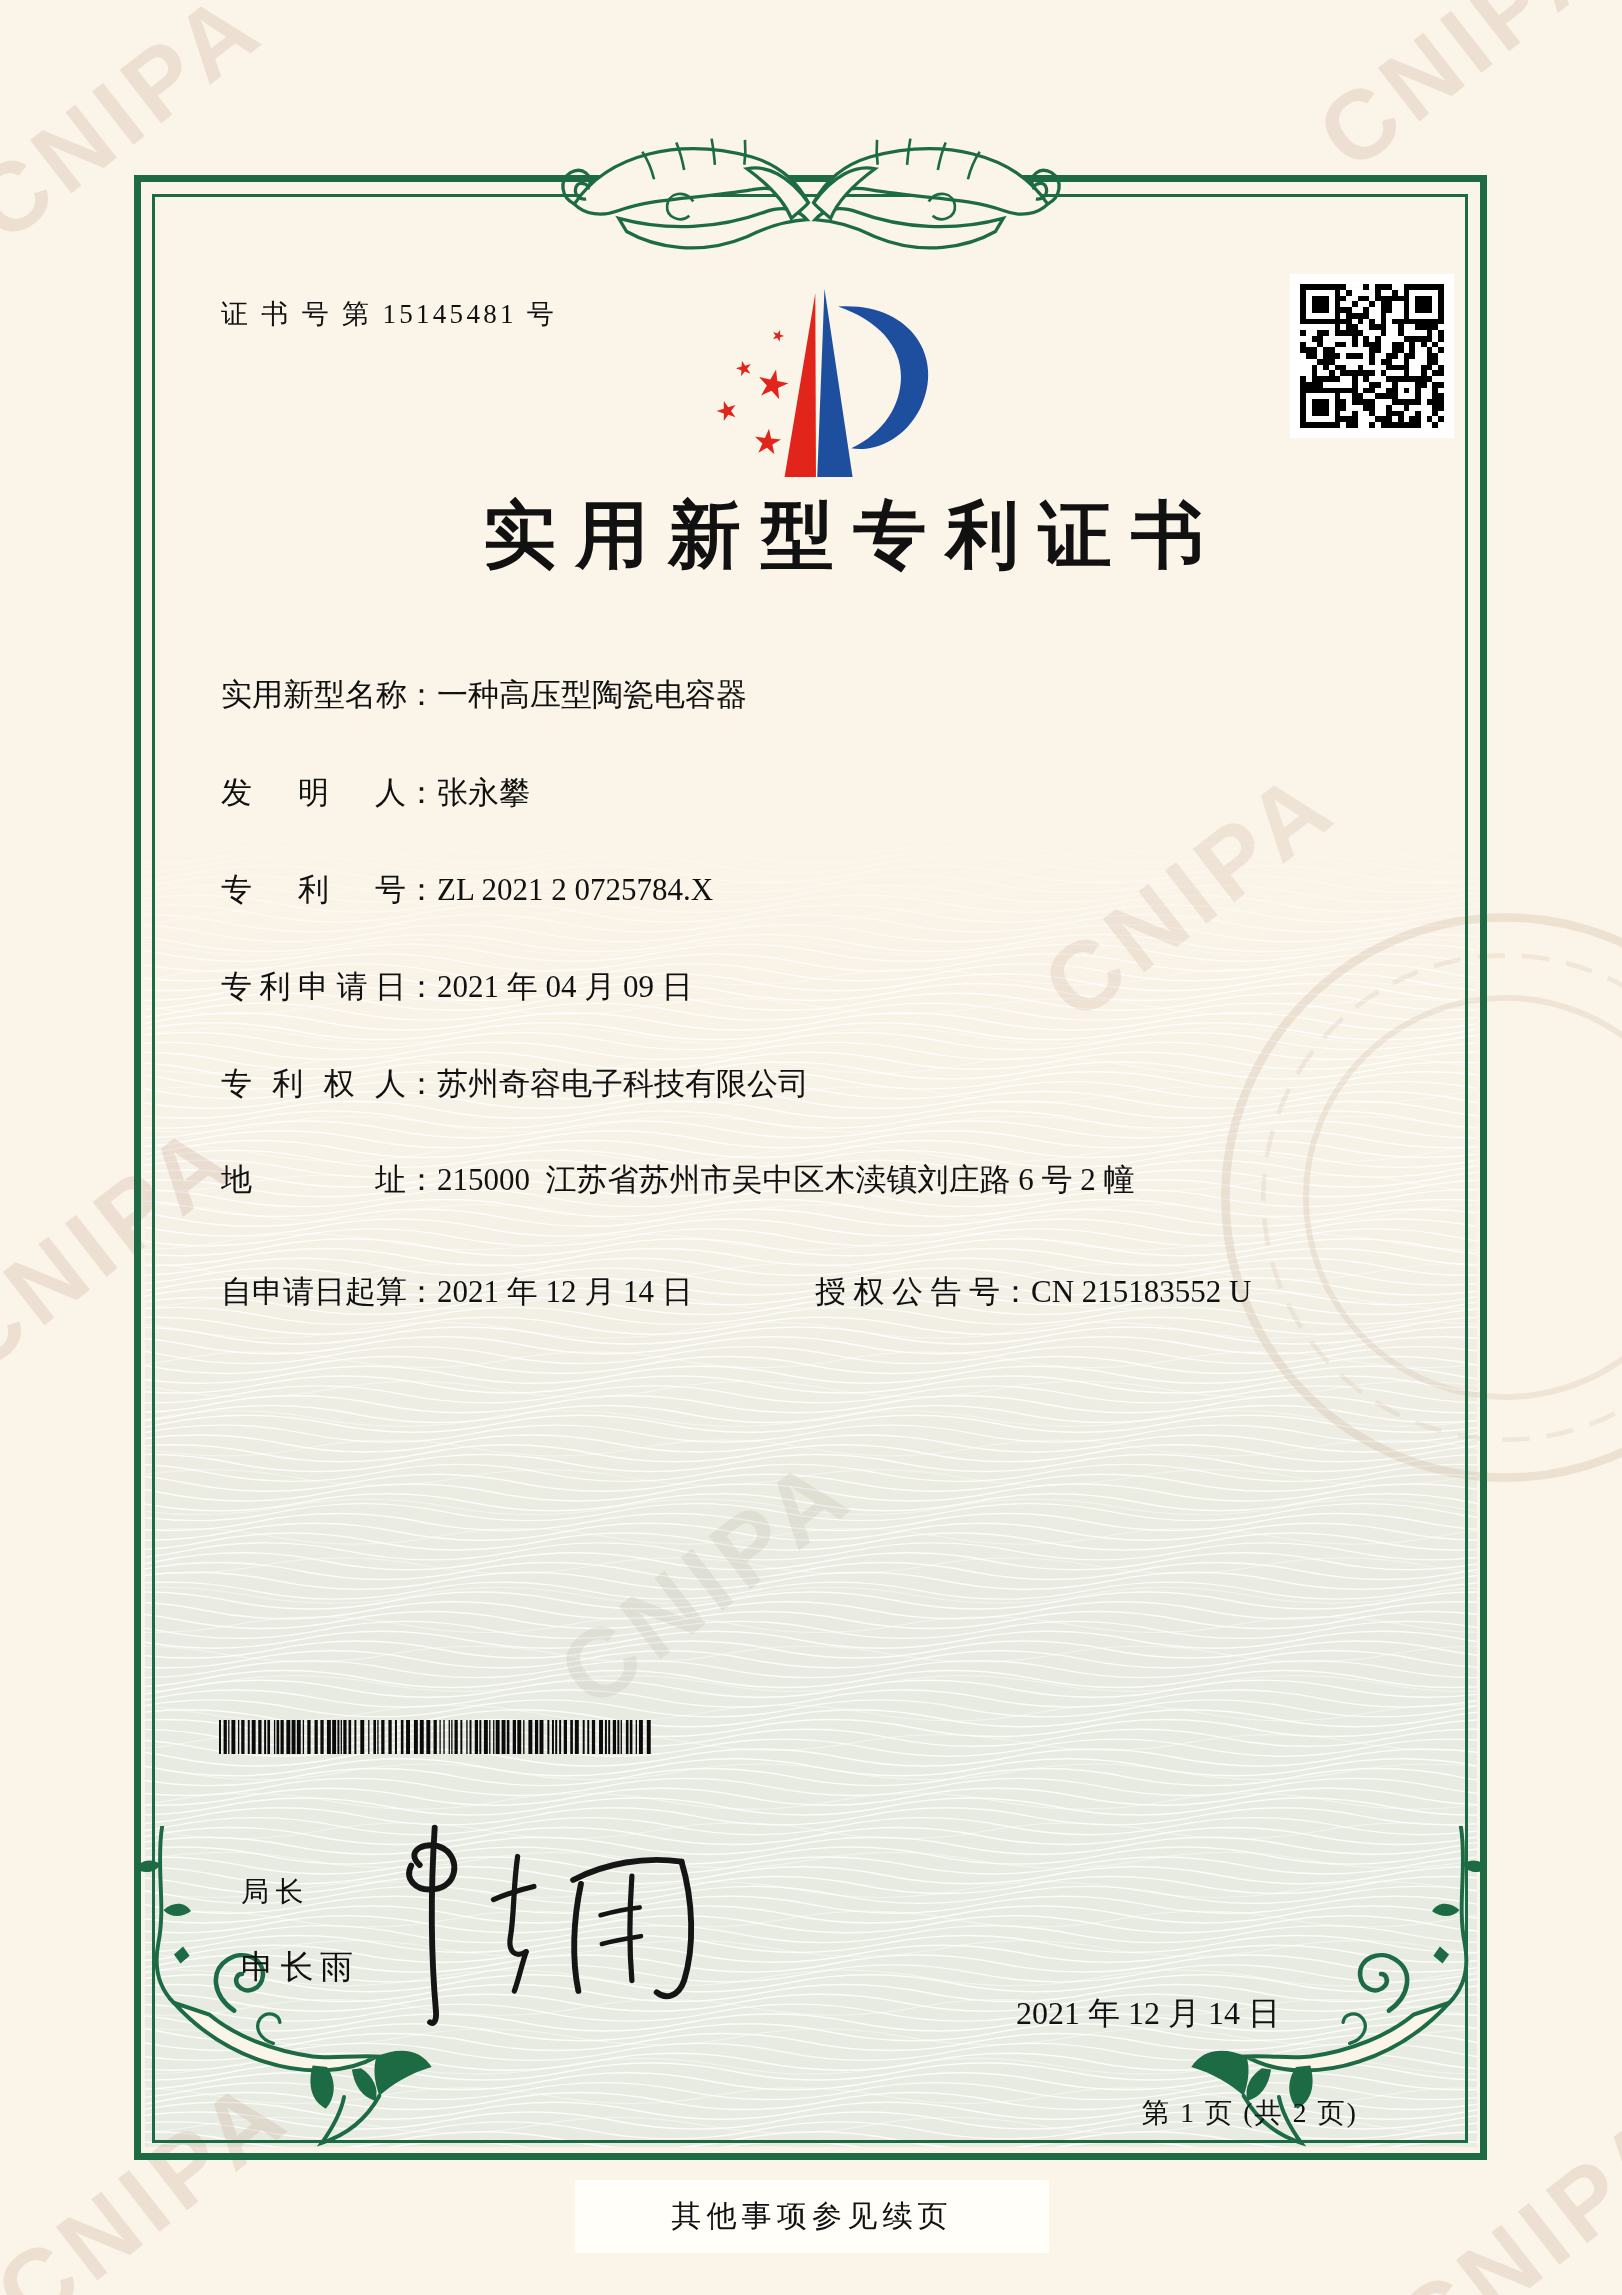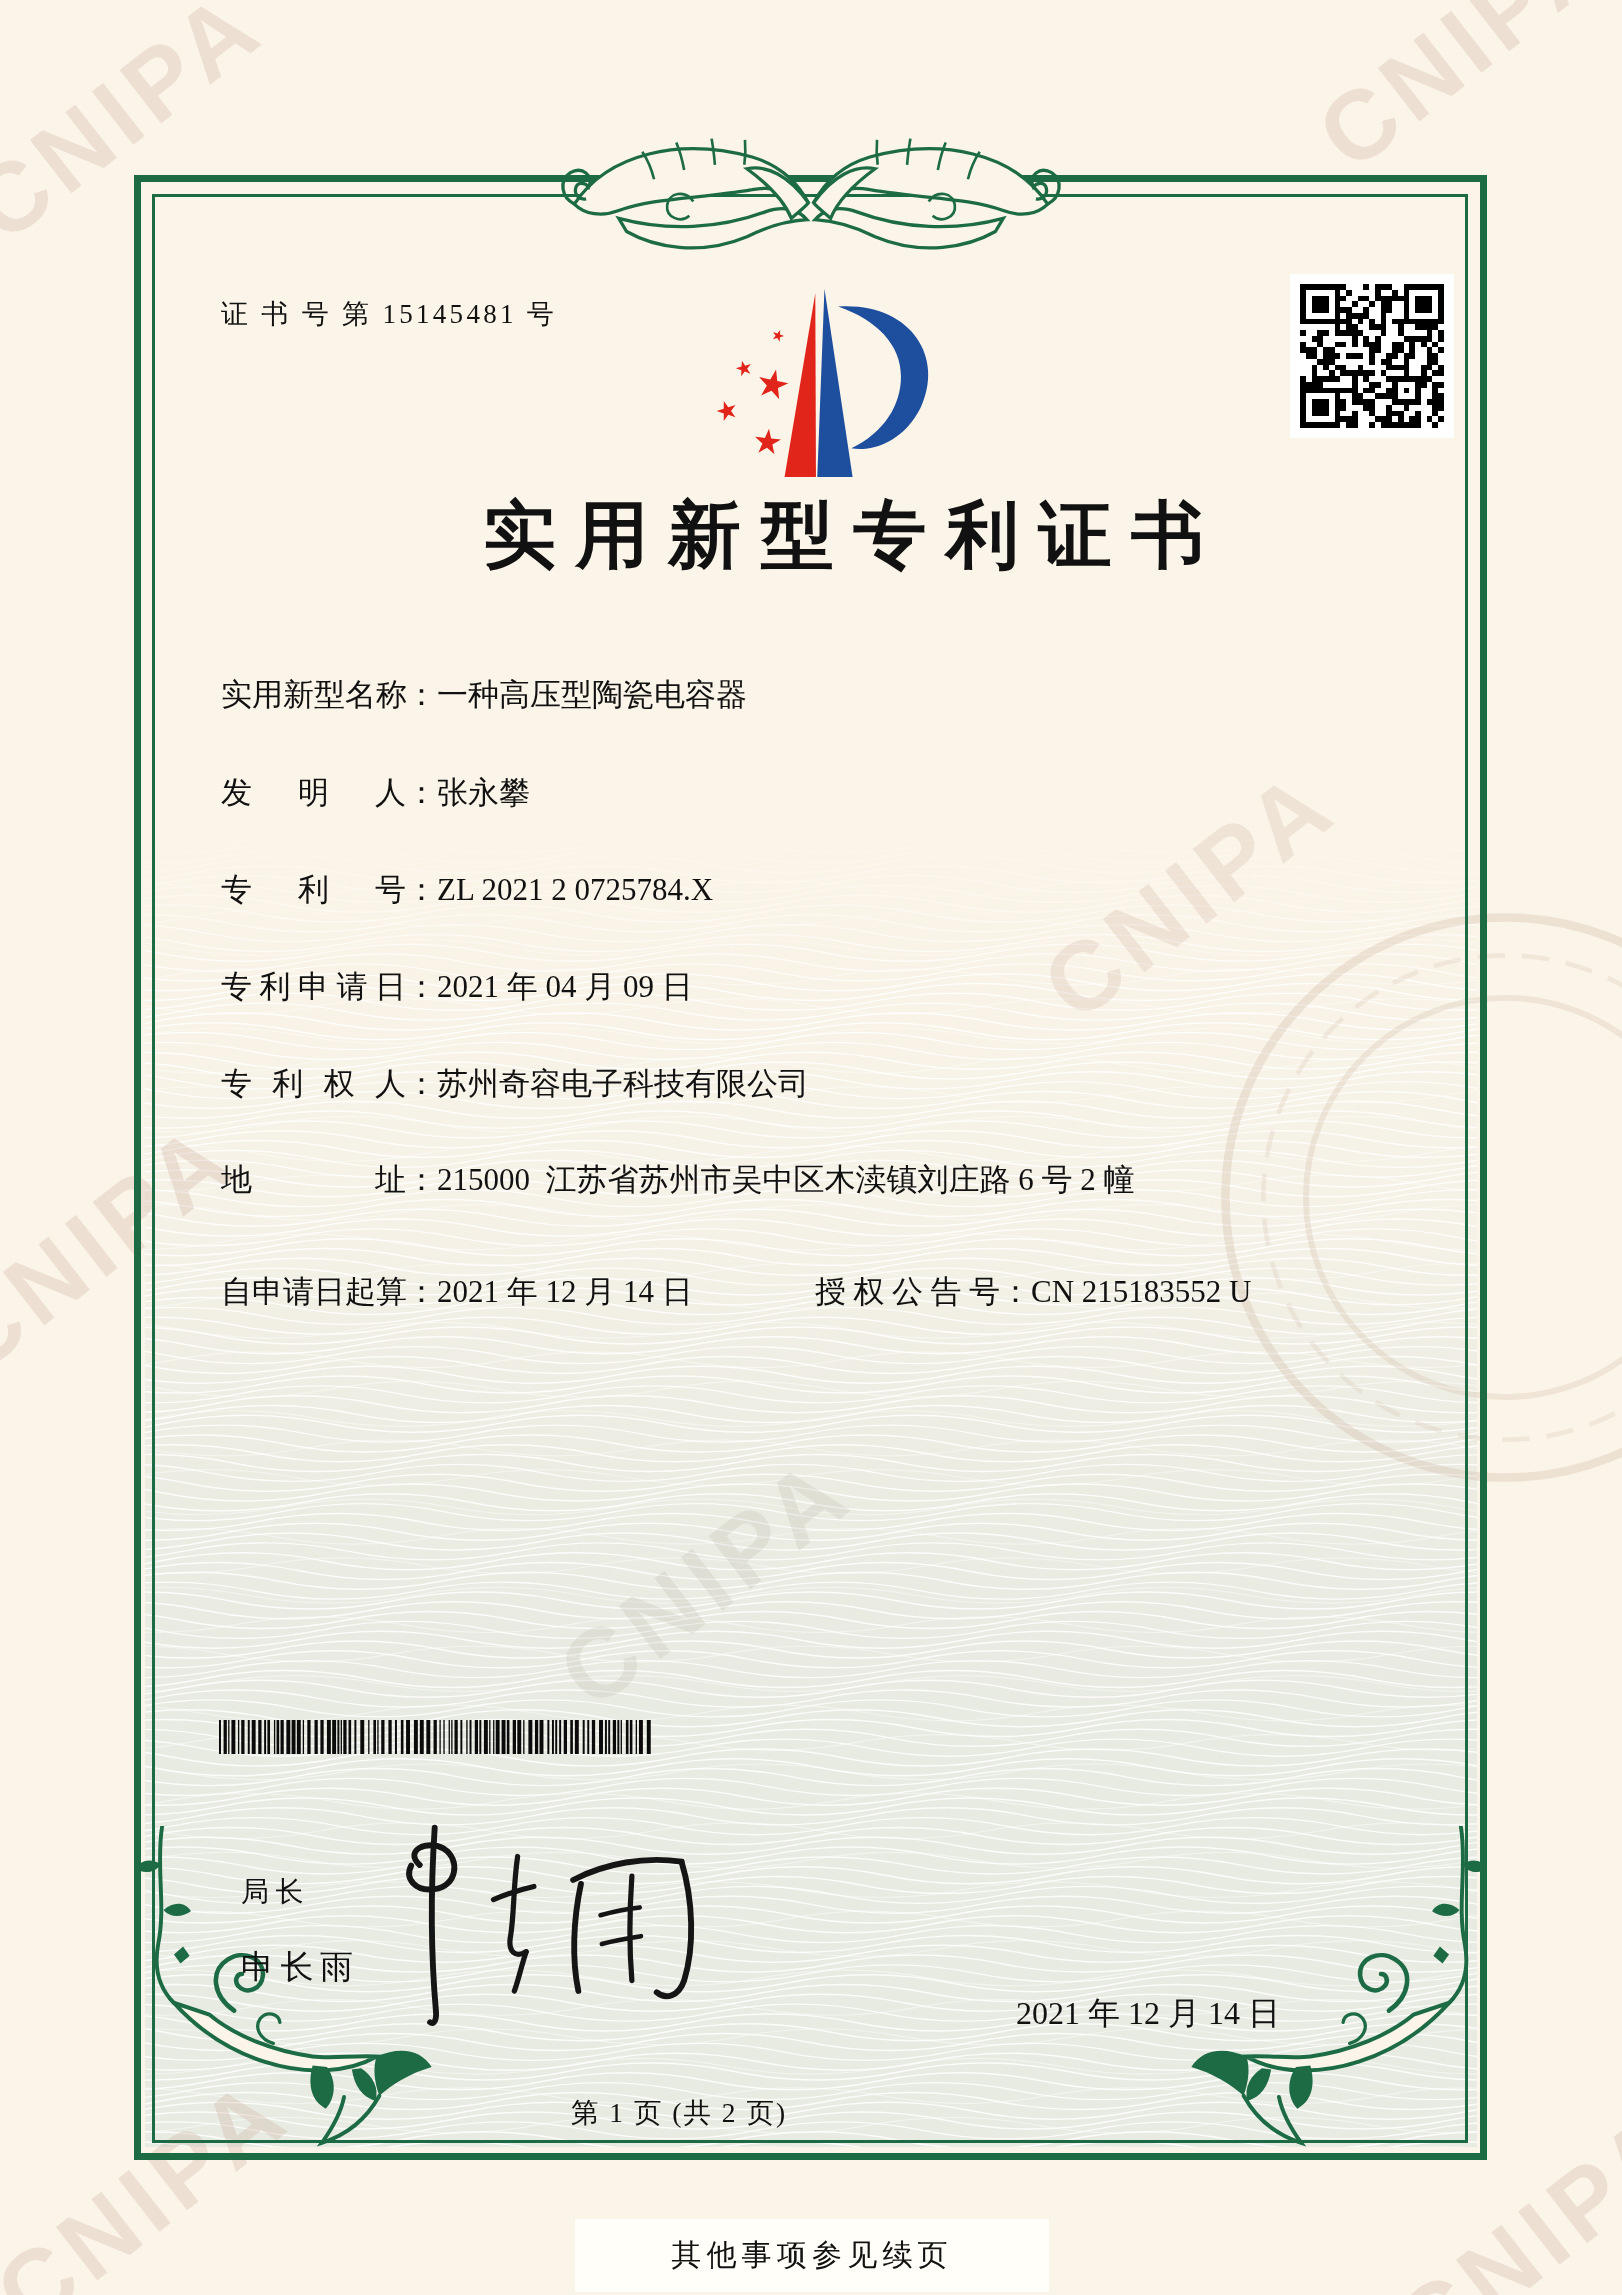--- a/index.html
+++ b/index.html
@@ -44,24 +44,24 @@
   .fcolon{display:inline-block;}
   .fvalue{white-space:pre;}
   .paras{position:absolute;left:221px;top:1327px;width:1186px;font-size:30px;
     line-height:49px;text-align:justify;}
   .paras p{margin:0;text-indent:60px;}
   .barcode{position:absolute;left:219px;top:1720px;width:435px;height:34px;}
   .signer-title{position:absolute;left:241px;top:1873px;font-size:28px;letter-spacing:6.5px;}
   .signer-name{position:absolute;left:241px;top:1945px;font-size:33px;letter-spacing:6.5px;}
   .signature{position:absolute;left:357px;top:1816px;}
   .sign-date{position:absolute;left:1016px;top:1992px;font-size:32px;white-space:pre;}
-  .page-indicator{position:absolute;left:0;top:2095px;width:1358px;text-align:center;
+  .page-indicator{position:absolute;left:0;top:2095px;width:1358px;text-align:right;
     font-size:27.5px;letter-spacing:2px;}
   .note-strip{position:absolute;left:575px;top:2180px;width:474px;height:73px;background:#fffef9;
-    display:flex;align-items:center;justify-content:center;font-size:30px;letter-spacing:5.2px;margin-top:39px;}
+    display:flex;align-items:center;justify-content:center;font-size:30px;letter-spacing:5.2px;}
 </style>
 </head>
 <body>
 
 <div class="page">
 
   <div class="wave-zone">
     <svg id="wave-svg" width="1332" height="1326" viewBox="0 0 2036 2026">
         <path d="M-520,6 q127,26 255,0 t255,0 t255,0 t255,0 t255,0 t255,0 t255,0 t255,0 t255,0 t255,0 t255,0 t255,0 t255,0 t255,0" fill="none" stroke="rgba(255,255,255,0.85)" stroke-width="2.2"></path>
         <path d="M-650,13 q127,-24 255,0 t255,0 t255,0 t255,0 t255,0 t255,0 t255,0 t255,0 t255,0 t255,0 t255,0 t255,0 t255,0 t255,0" fill="none" stroke="rgba(255,255,255,0.45)" stroke-width="1.8"></path>

